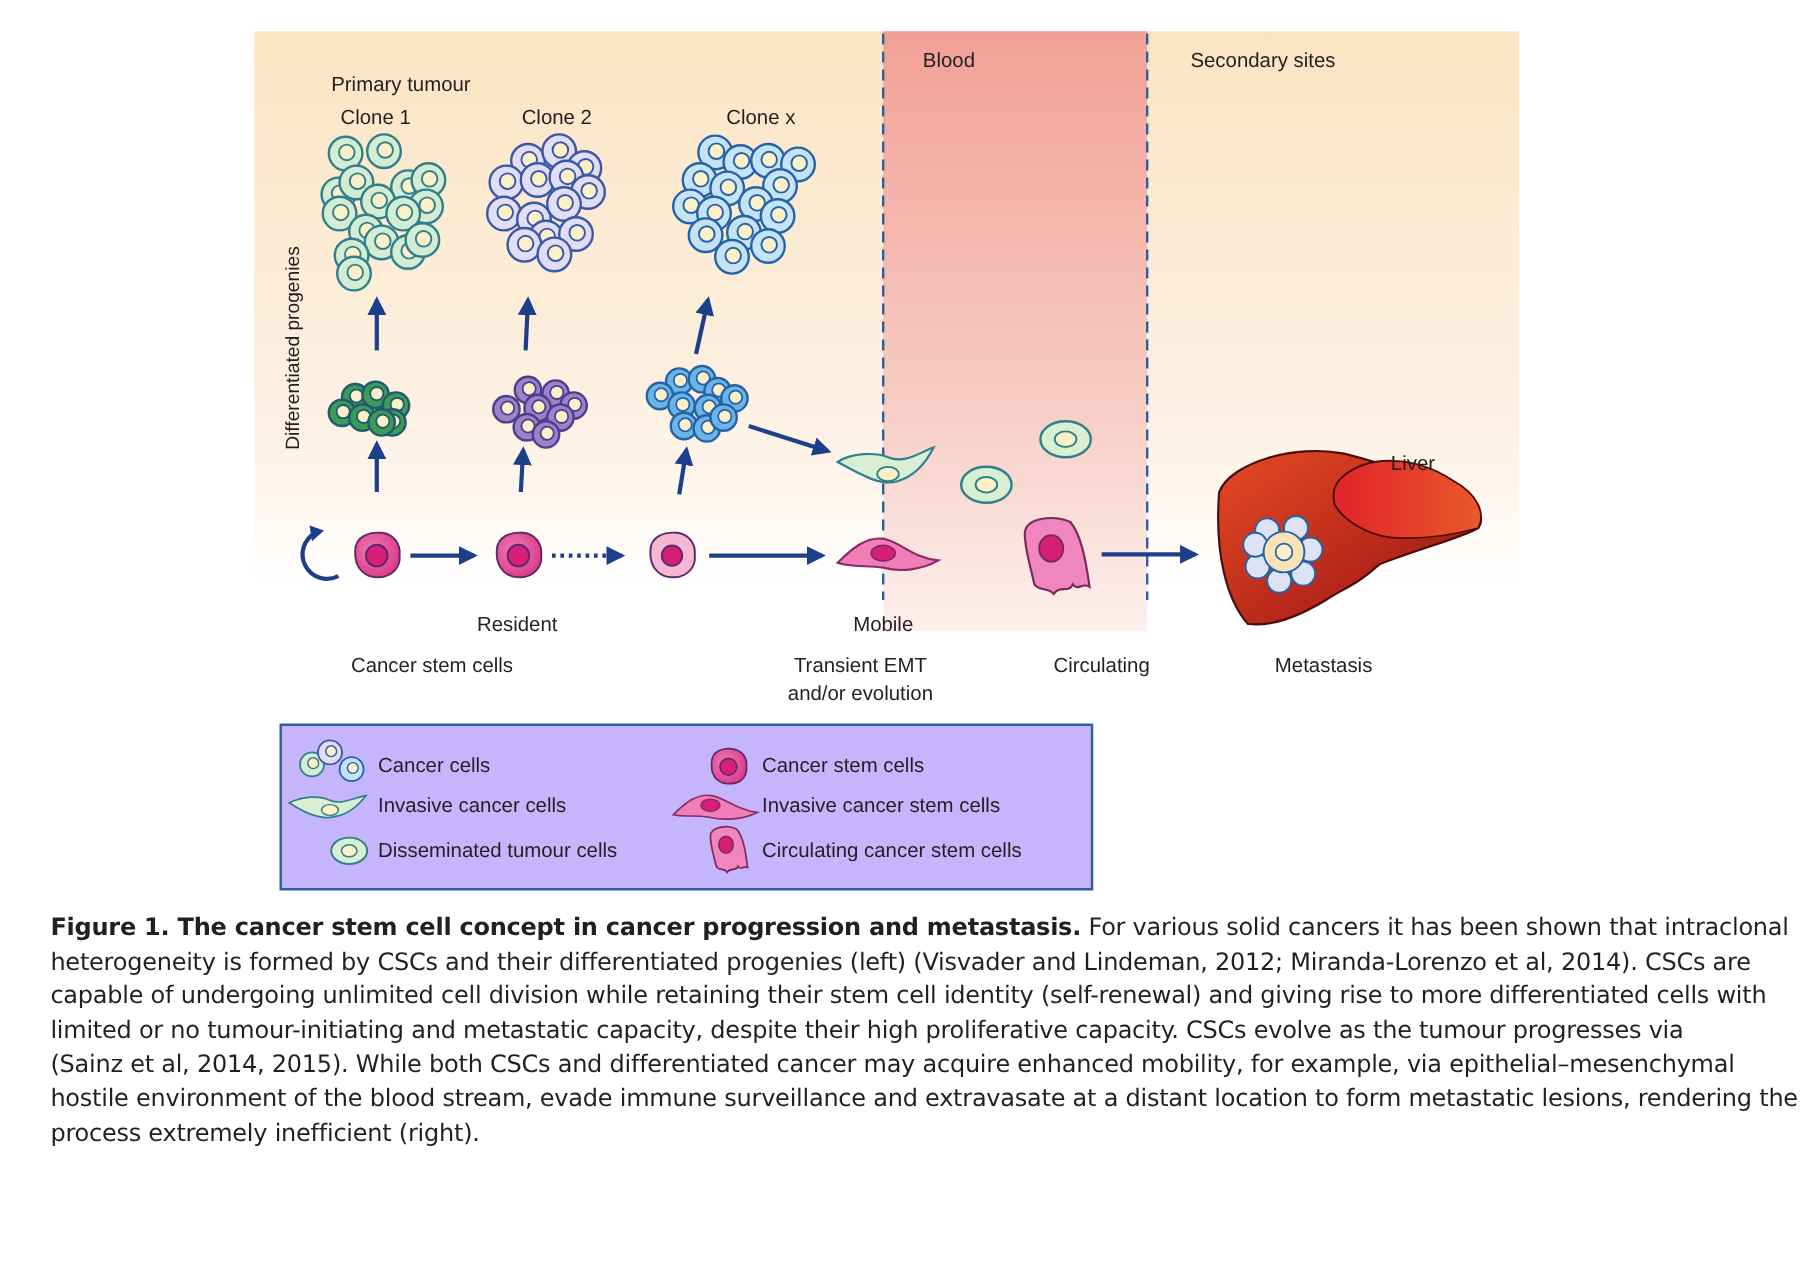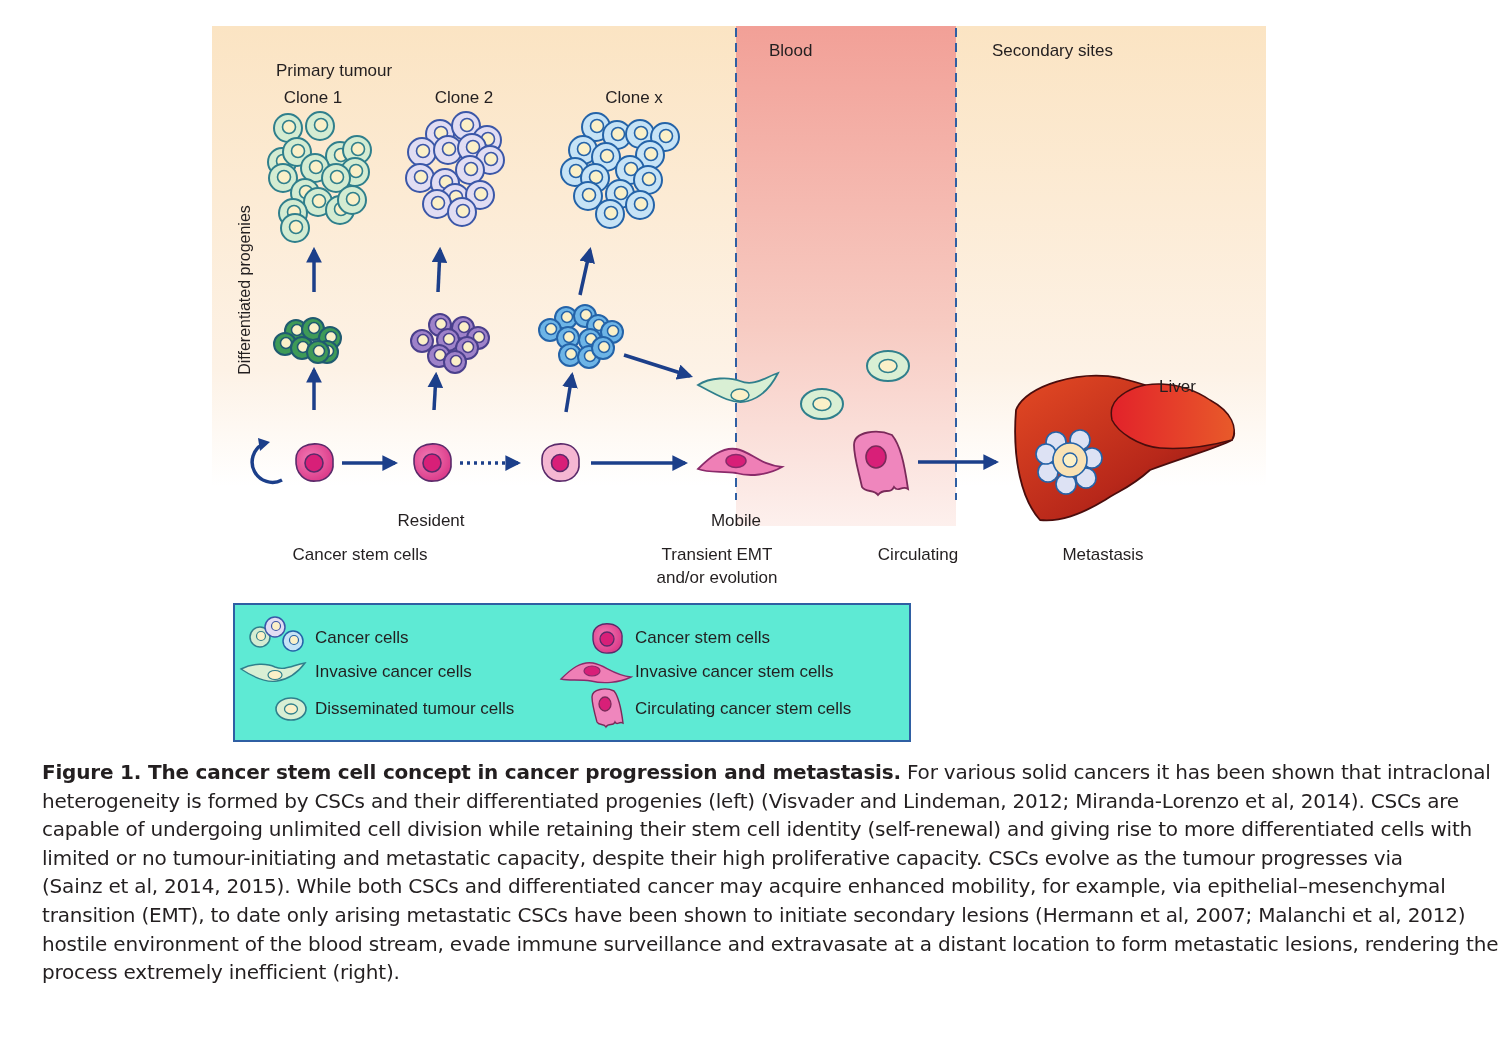--- a/index.html
+++ b/index.html
@@ -1,21 +1,21 @@
 <!DOCTYPE html>
 <html><head>
 <meta charset="utf-8">
 <style>
   html, body { margin: 0; padding: 0; background: #ffffff; }
   body { width: 1500px; height: 1053px; position: relative; overflow: hidden; font-family: "Liberation Sans", sans-serif; color: #231f20; }
   #figure { position: absolute; left: 0; top: 0; width: 1500px; height: 745px; }
   .lbl { position: absolute; font-family: "Liberation Sans", sans-serif; font-size: 17px; color: #231f20; white-space: nowrap; }
   .lbl.c { transform: translateX(-50%); text-align: center; }
   .vert { position: absolute; left: 245px; top: 290px; transform: translate(-50%,-50%) rotate(-90deg); font-size: 16px; white-space: nowrap; }
-  #legend { position: absolute; left: 233px; top: 603px; width: 674px; height: 135px; border: 2px solid #2f5fa3; background: #5eead4; }
+  #legend { position: absolute; left: 233px; top: 603px; width: 674px; height: 135px; border: 2px solid #2f5fa3; background: #c4b5fd; }
   .leg-item { position: absolute; font-size: 17px; white-space: nowrap; }
   #caption { position: absolute; left: 42px; top: 758px; width: 1395px; font-family: "DejaVu Sans", sans-serif; font-size: 20px; line-height: 28.6px; color: #231f20; letter-spacing: -0.2px; }
   #caption .cap-line { display: block; white-space: nowrap; }
   #caption .cap-title { font-weight: bold; }
 </style>
 </head>
 <body>
 
 <div id="figure">
   <svg width="1500" height="745" viewBox="0 0 1500 745">
@@ -288,16 +288,15 @@
     <span class="leg-item" style="left:400px;top:94px;">Circulating cancer stem cells</span>
   </div>
 </div>
 
 <div id="caption">
   <span class="cap-line"><span class="cap-title">Figure 1. The cancer stem cell concept in cancer progression and metastasis.</span><span> For various solid cancers it has been shown that intraclonal</span></span>
   <span class="cap-line">heterogeneity is formed by CSCs and their differentiated progenies (left) (Visvader and Lindeman, 2012; Miranda-Lorenzo et al, 2014). CSCs are</span>
   <span class="cap-line">capable of undergoing unlimited cell division while retaining their stem cell identity (self-renewal) and giving rise to more differentiated cells with</span>
   <span class="cap-line">limited or no tumour-initiating and metastatic capacity, despite their high proliferative capacity. CSCs evolve as the tumour progresses via</span>
   <span class="cap-line">(Sainz et al, 2014, 2015). While both CSCs and differentiated cancer may acquire enhanced mobility, for example, via epithelial–mesenchymal</span>
-  <span class="cap-line">transition (EMT), to date only arising metastatic CSCs have been shown to initiate secondary lesions (Hermann et al, 2007; Malanchi et al, 2012)</span>
   <span class="cap-line">hostile environment of the blood stream, evade immune surveillance and extravasate at a distant location to form metastatic lesions, rendering the</span>
   <span class="cap-line">process extremely inefficient (right).</span>
 </div>
 
 </body></html>

